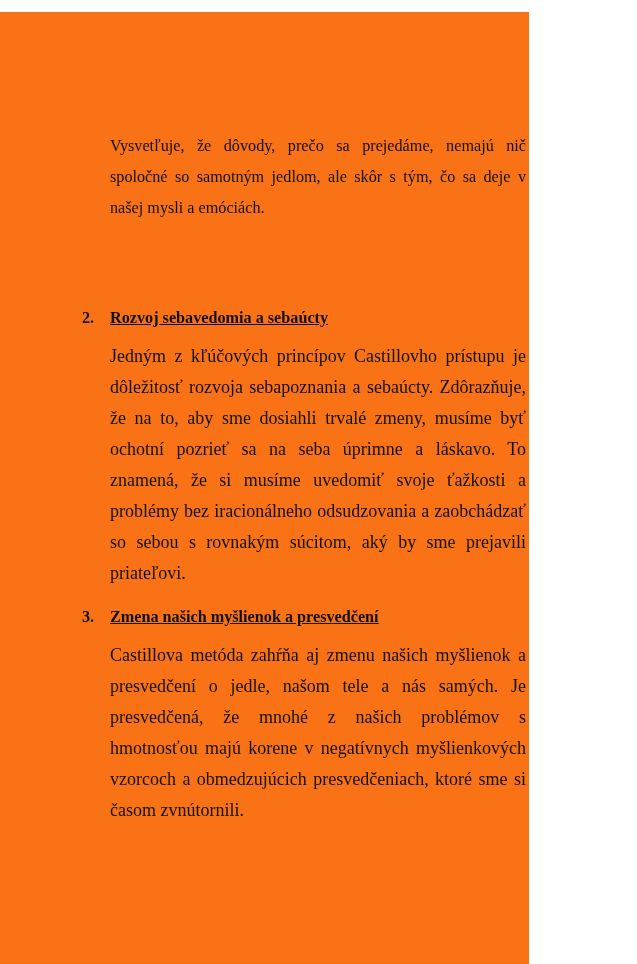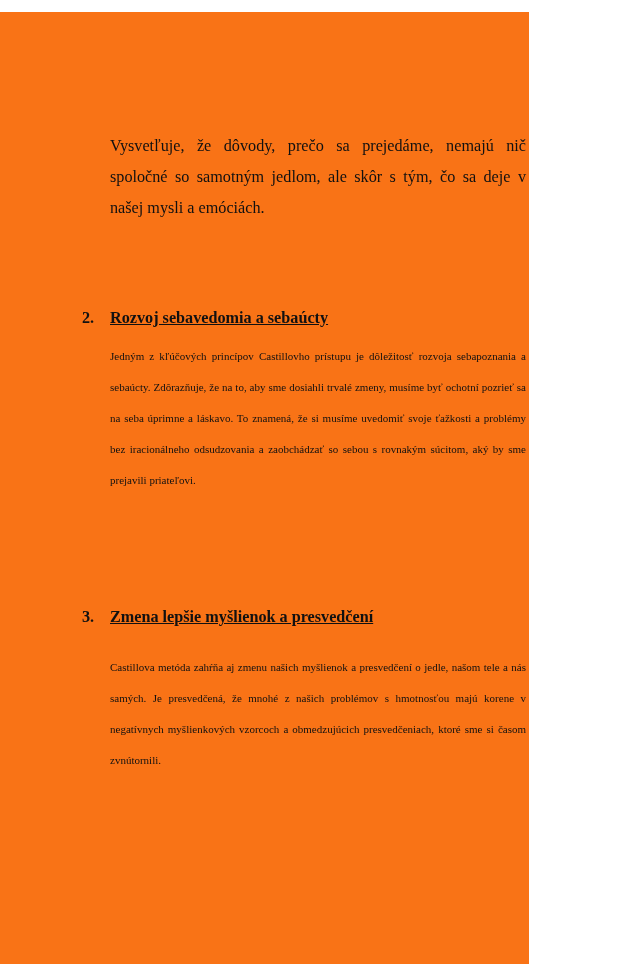--- a/index.html
+++ b/index.html
@@ -60,32 +60,32 @@
     .section-title {
       position: absolute;
       left: 110px;
       top: 0;
       text-decoration: underline;
     }
     .section-body {
       position: absolute;
       left: 110px;
       width: 416px;
-      font-size: 11px;
+      font-size: 18px;
       line-height: 31px;
       text-align: justify;
       text-align-last: left;
     }
     .section-body p {
       margin: 0;
     }
     .sec2 { top: 294px; }
     .sec2 .section-body { top: 35px; }
     .sec3 { top: 593px; }
-    .sec3 .section-body { top: 35px; margin-top: 12px; }
+    .sec3 .section-body { top: 35px; }
   </style>
 </head>
 <body>
 
 <div class="page">
 
   <div class="column intro">
     <p>Vysvetľuje, že dôvody, prečo sa prejedáme, nemajú nič spoločné so samotným jedlom, ale skôr s tým, čo sa deje v našej mysli a emóciách.</p>
   </div>
 
@@ -95,20 +95,20 @@
       <span class="section-title">Rozvoj sebavedomia a sebaúcty</span>
     </div>
     <div class="section-body">
       <p>Jedným z kľúčových princípov Castillovho prístupu je dôležitosť rozvoja sebapoznania a sebaúcty. Zdôrazňuje, že na to, aby sme dosiahli trvalé zmeny, musíme byť ochotní pozrieť sa na seba úprimne a láskavo. To znamená, že si musíme uvedomiť svoje ťažkosti a problémy bez iracionálneho odsudzovania a zaobchádzať so sebou s rovnakým súcitom, aký by sme prejavili priateľovi.</p>
     </div>
   </div>
 
   <div class="section sec3">
     <div class="section-heading">
       <span class="section-number">3.</span>
-      <span class="section-title">Zmena lepšie myšlienok a presvedčení</span>
+      <span class="section-title">Zmena našich myšlienok a presvedčení</span>
     </div>
     <div class="section-body">
       <p>Castillova metóda zahŕňa aj zmenu našich myšlienok a presvedčení o jedle, našom tele a nás samých. Je presvedčená, že mnohé z našich problémov s hmotnosťou majú korene v negatívnych myšlienkových vzorcoch a obmedzujúcich presvedčeniach, ktoré sme si časom zvnútornili.</p>
     </div>
   </div>
 
 </div>
 
 </body></html>

